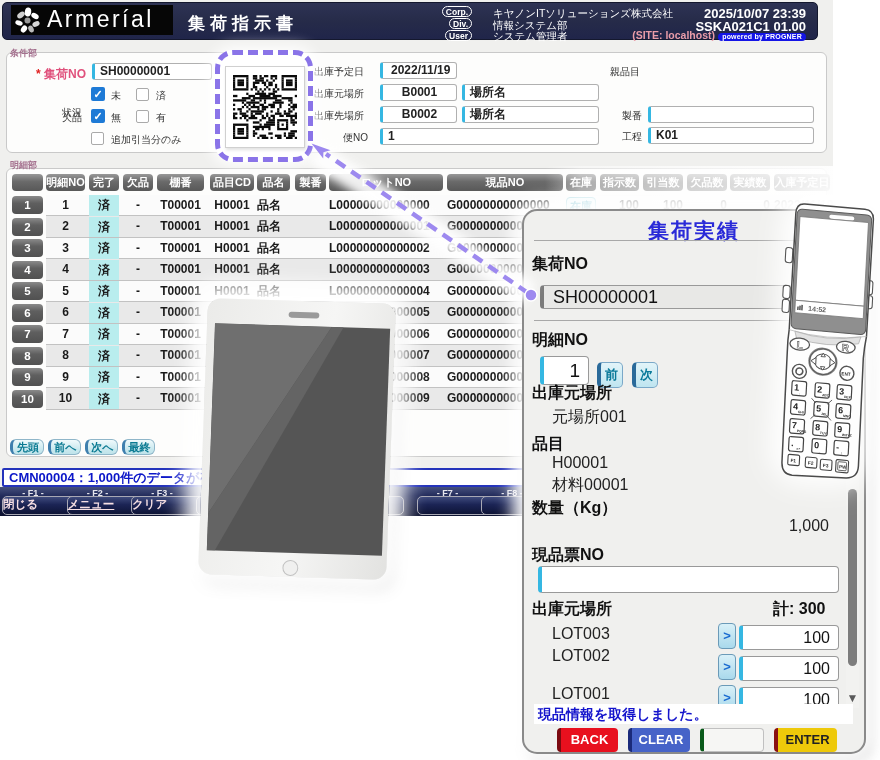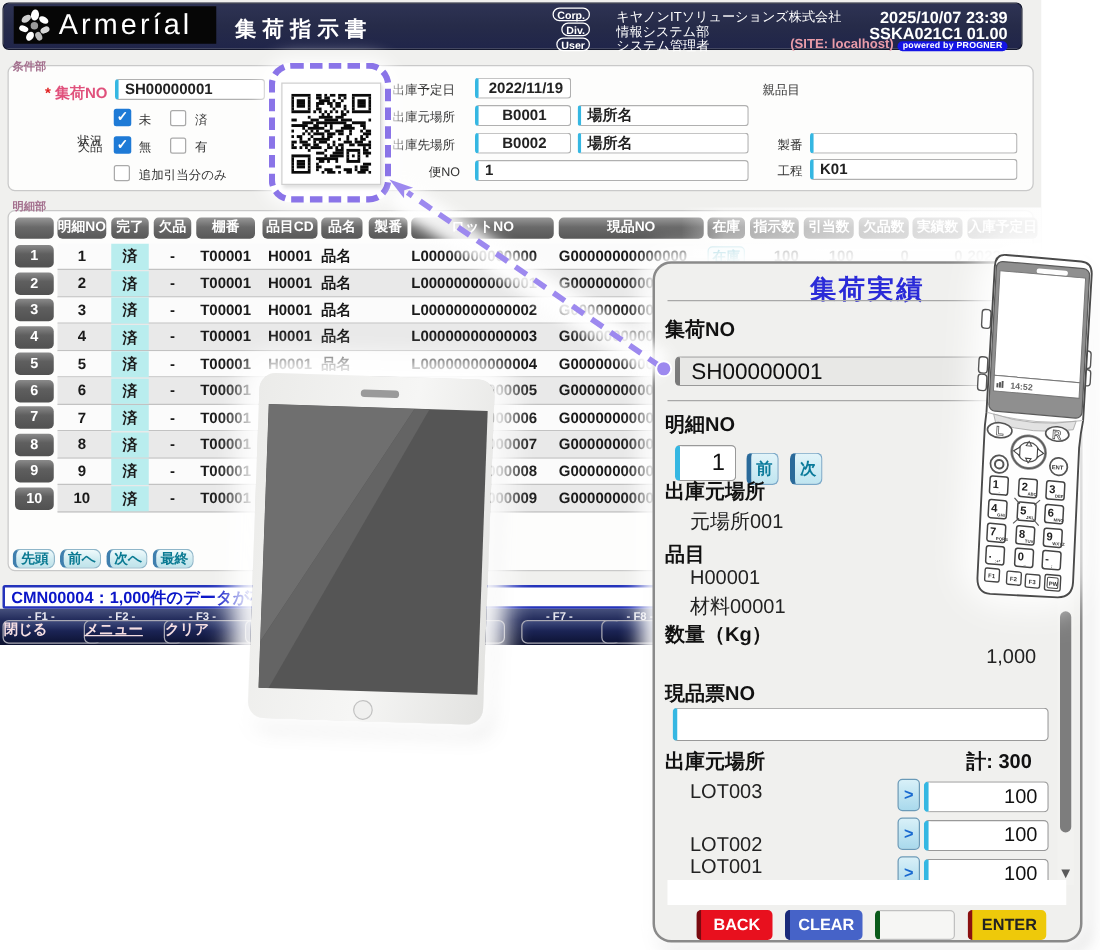--- a/index.html
+++ b/index.html
@@ -495,32 +495,33 @@
   <div class="pval" style="left:28px;top:264px;">材料00001</div>
   <div class="plbl" style="left:8px;top:287px;">数量（Kg）</div>
   <div class="pval" style="left:205px;top:306px;width:100px;text-align:right;">1,000</div>
   <div class="plbl" style="left:8px;top:334px;">現品票NO</div>
   <div style="position:absolute;left:14px;top:355px;width:301px;height:27px;background:#fff;border:1px solid #999;border-left:4px solid #35b7e2;border-radius:4px;"></div>
   <div class="plbl" style="left:8px;top:388px;">出庫元場所</div>
   <div class="plbl" style="left:249px;top:388px;">計: 300</div>
   <div class="pval" style="left:28px;top:414px;">LOT003</div>
   <div class="gtbtn" style="left:194px;top:412px;">&gt;</div>
   <div class="linp" style="top:414px;">100</div>
-  <div class="pval" style="left:28px;top:457px;">LOT002</div>
+  <div class="pval" style="left:28px;top:436px;">LOT002</div>
   <div class="gtbtn" style="left:194px;top:443px;">&gt;</div>
   <div class="linp" style="top:445px;">100</div>
   <div class="pval" style="left:28px;top:474px;">LOT001</div>
   <div class="gtbtn" style="left:194px;top:474px;">&gt;</div>
   <div class="linp" style="top:476px;">100</div>
 
   <div style="position:absolute;left:322px;top:30px;width:13px;height:467px;background:#f2f2f0;"></div>
   <div style="position:absolute;left:324px;top:278px;width:9px;height:177px;background:#7d7d7d;border-radius:5px;"></div>
   <div style="position:absolute;left:321px;top:480px;width:15px;height:14px;color:#5a5a5a;font-size:12px;line-height:14px;text-align:center;">▼</div>
 
   <div style="position:absolute;left:10px;top:493px;width:319px;height:20px;background:#fff;"></div>
+  <div style="position:absolute;left:14px;top:495px;color:#1414cc;font-size:14px;font-weight:bold;">現品情報を取得しました。</div>
 
   <div class="pbtn" style="left:33px;top:517px;width:61px;background:#e8101e;border-left:4px solid #7a0a10;color:#fff;">BACK</div>
   <div class="pbtn" style="left:104px;top:517px;width:62px;background:#4663c8;border-left:4px solid #1a2a7a;color:#fff;">CLEAR</div>
   <div class="pbtn" style="left:176px;top:517px;width:64px;background:#f6f6f4;border:1px solid #c0c0c0;border-left:4px solid #0a5a1a;color:#888;">&nbsp;</div>
   <div class="pbtn" style="left:250px;top:517px;width:63px;background:#eec90a;border-left:4px solid #8a1010;color:#222;">ENTER</div>
 </div>
 
 <svg id="arrow" width="880" height="760" viewBox="0 0 880 760" style="position:absolute;left:0;top:0;z-index:6;pointer-events:none;">
   <line x1="530" y1="294" x2="315" y2="153" stroke="#ffffff" stroke-width="24" opacity="0.9" style="filter:blur(5px)"></line>
   <line x1="528" y1="293" x2="326" y2="154" stroke="#9d89ef" stroke-width="4.5" stroke-dasharray="11 7.5"></line>

